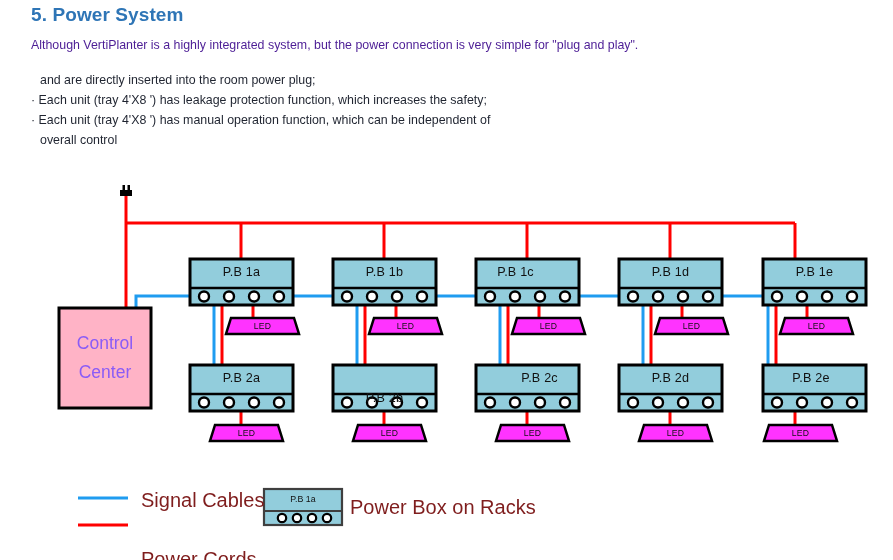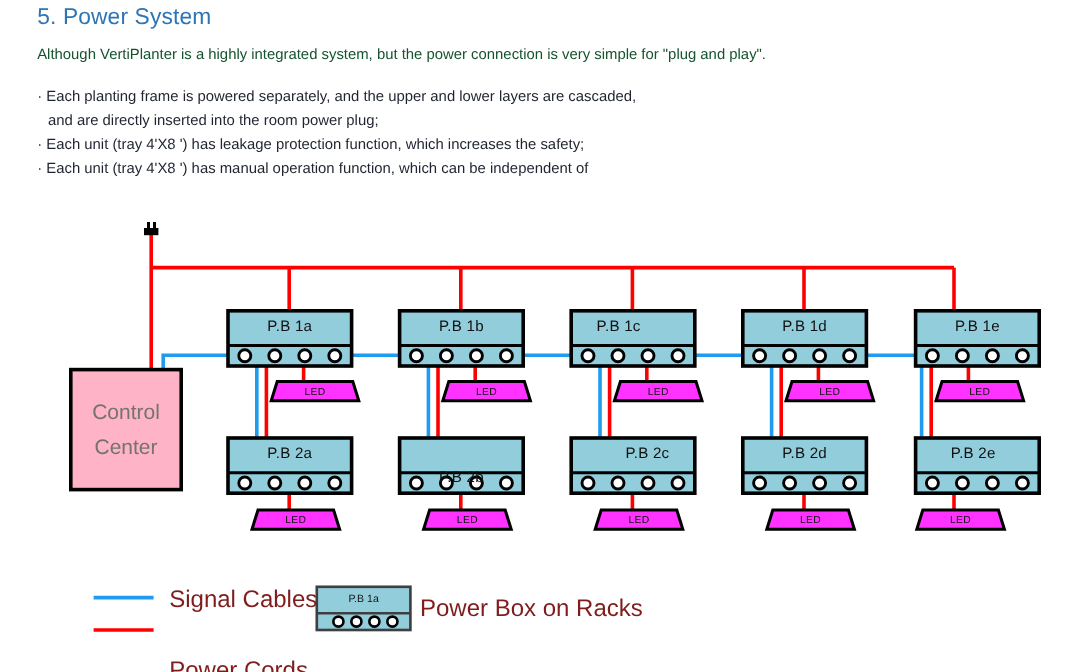--- a/index.html
+++ b/index.html
@@ -16,30 +16,30 @@
     font-family: "Liberation Sans", sans-serif;
     color: #1a1a1a;
   }
 
   
   #page-title {
     position: absolute;
     left: 31px;
     top: 4px;
     font-size: 19px;
-    font-weight: normal;
+    font-weight: bold;
     color: #2e75b6;
     letter-spacing: 0.1px;
   }
   #intro-paragraph {
     position: absolute;
     left: 31px;
     top: 38px;
     font-size: 12.4px;
-    color: #14532d;
+    color: #4c1d95;
     white-space: nowrap;
   }
   #bullet-list {
     position: absolute;
     left: 31px;
     top: 70px;
     font-size: 12.4px;
     color: #1f2430;
     line-height: 20px;
   }
@@ -72,21 +72,21 @@
     letter-spacing: 0.2px;
   }
   .led-label {
     font-size: 8.6px;
     color: #111111;
     text-align: center;
     letter-spacing: 0.3px;
   }
   .cc-label {
     font-size: 17.5px;
-    color: #737373;
+    color: #8b5cf6;
     text-align: center;
     line-height: 29px;
   }
   .legend-text {
     font-size: 20px;
     color: #7f1d1d;
     white-space: nowrap;
   }
   .legend-pb-label {
     font-size: 8.8px;
@@ -95,24 +95,24 @@
   }
 </style>
 </head>
 <body>
 
 <div id="page-title">5. Power System</div>
 
 <div id="intro-paragraph">Although VertiPlanter is a highly integrated system, but the power connection is very simple for "plug and play".</div>
 
 <div id="bullet-list">
-  <div class="bullet-line">· Each planting frame is powered separately, and the upper and lower layers are cascaded,</div>
   <div class="bullet-line cont">and are directly inserted into the room power plug;</div>
   <div class="bullet-line">· Each unit (tray 4'X8 ') has leakage protection function, which increases the safety;</div>
   <div class="bullet-line">· Each unit (tray 4'X8 ') has manual operation function, which can be independent of</div>
+  <div class="bullet-line cont">overall control</div>
 </div>
 
 <div id="diagram">
 <svg width="893" height="560" viewBox="0 0 893 560" xmlns="http://www.w3.org/2000/svg">
 
   <g>
 
     <line x1="126" y1="192" x2="126" y2="310" stroke="#ff0000" stroke-width="3"></line>
 
     <line x1="126" y1="223" x2="795" y2="223" stroke="#ff0000" stroke-width="3"></line>

